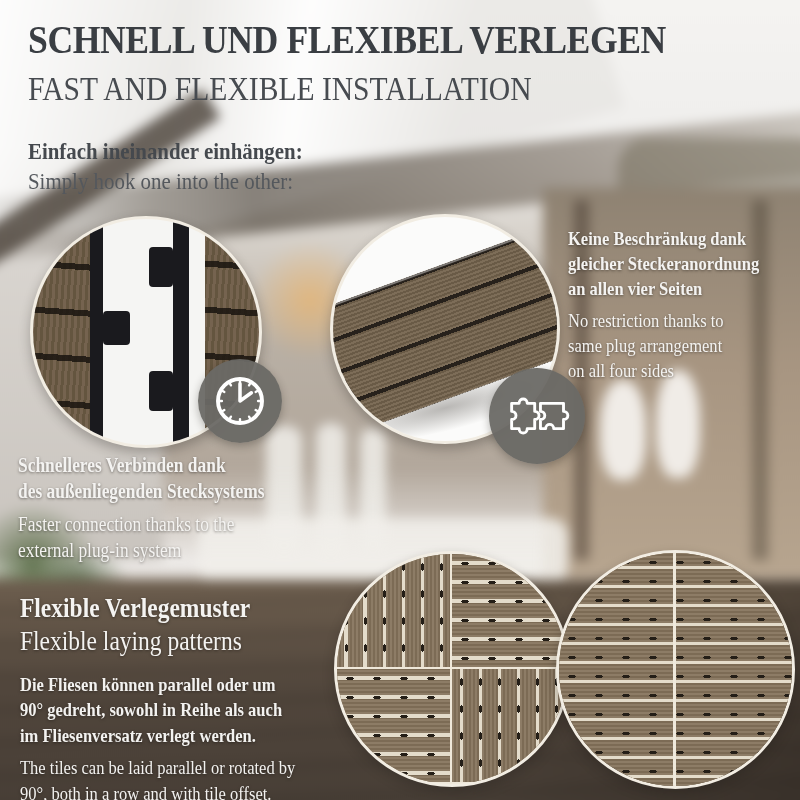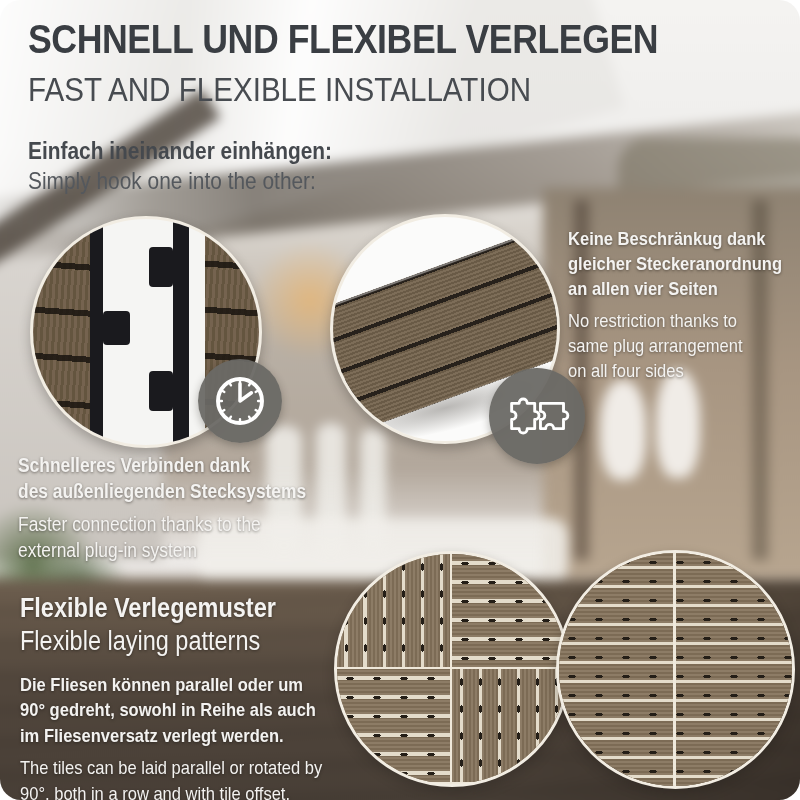--- a/index.html
+++ b/index.html
@@ -1,17 +1,17 @@
 <!DOCTYPE html>
 <html><head>
 <meta charset="utf-8">
 <style>
   html,body{margin:0;padding:0;background:#fff;}
   .stage{position:relative;width:800px;height:800px;overflow:hidden;
-         font-family:Liberation Sans, sans-serif;border-radius:21px;}
+         font-family:Liberation Serif, serif;}
   
   .bg{position:absolute;inset:-22px;filter:blur(6px);z-index:0;}
   .bg div{position:absolute;}
   .bg-base{inset:0;background:linear-gradient(to bottom,
       #f5f4f2 0%,#efeeec 20%,#d8d3cc 30%,#b8afa4 44%,
       #b2a79b 58%,#a1938426 70%,#a3978a 72%,#5a4c40 75%,#4b4136 100%);}
   .bg-streak{top:-60px;left:-140px;width:760px;height:300px;
       background:linear-gradient(115deg,rgba(255,255,255,.95) 20%,rgba(230,229,226,.6) 45%,rgba(255,255,255,.85) 60%,rgba(222,220,216,.4) 80%);
       transform:rotate(-16deg);}
   .bg-darkband{top:178px;left:-30px;width:900px;height:62px;transform:rotate(-6deg);

